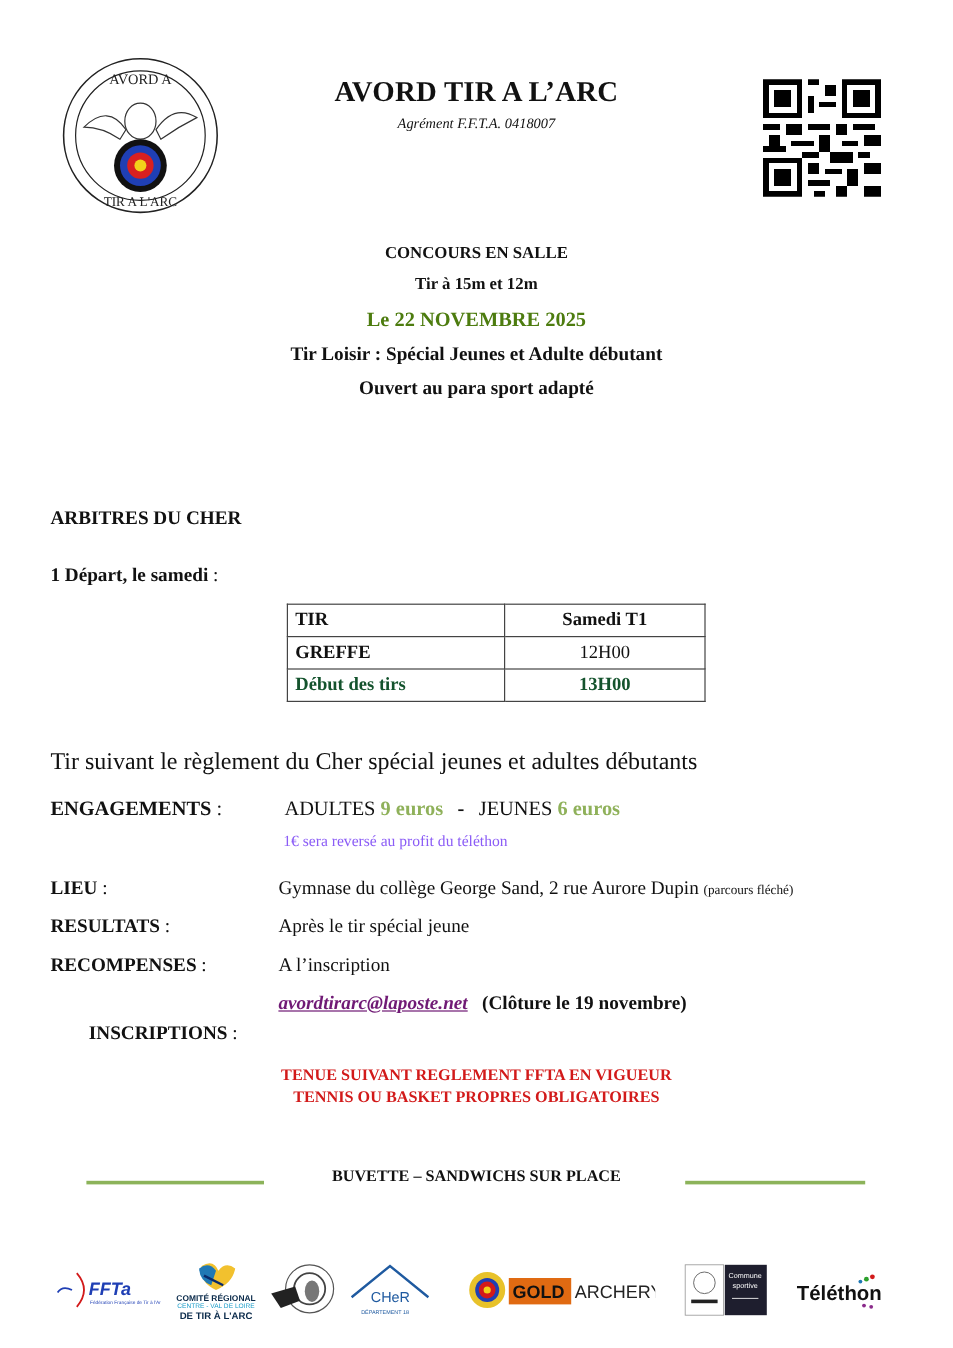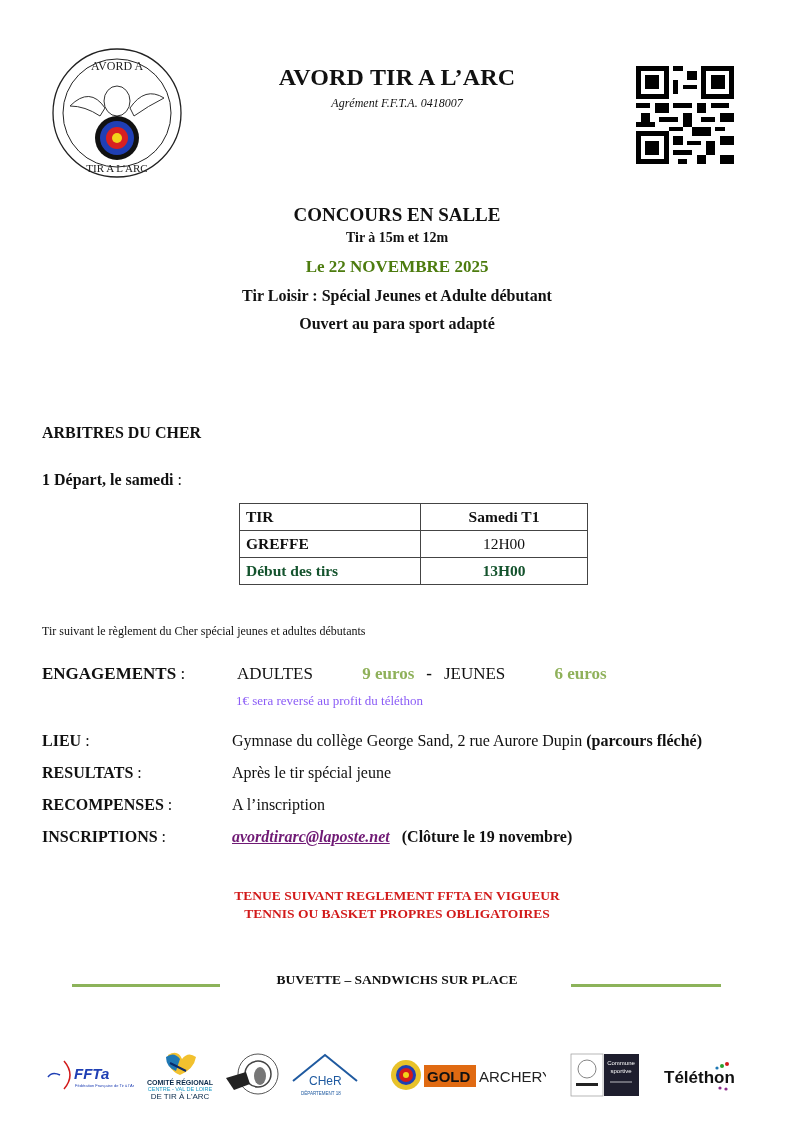--- a/index.html
+++ b/index.html
@@ -7,54 +7,54 @@
     .abs { position: absolute; }
 
     
     #club-logo { left: 50px; top: 46px; width: 134px; height: 134px; }
     #header-title { left: 0; width: 794px; top: 64px; text-align: center; font-size: 24px; font-weight: bold; letter-spacing: 0.2px; }
     #header-sub { left: 0; width: 794px; top: 96px; text-align: center; font-size: 12px; font-style: italic; }
     #qr { left: 634px; top: 66px; width: 102px; height: 98px; }
 
     
     .center { left: 0; width: 794px; text-align: center; font-weight: bold; }
-    #ev-title { top: 204px; font-size: 19px; }
+    #ev-title { top: 204px; font-size: 14px; }
     #ev-sub { top: 230px; font-size: 14px; }
     #ev-date { top: 257px; font-size: 17px; color: #4d7c0f; }
     #ev-line1 { top: 287px; font-size: 16px; }
     #ev-line2 { top: 315px; font-size: 16px; }
 
     #arbitres { left: 42px; top: 424px; font-size: 16px; font-weight: bold; }
     #depart { left: 42px; top: 471px; font-size: 16px; }
     #depart b { font-weight: bold; }
 
     
     #schedule { left: 239px; top: 503px; border-collapse: collapse; font-size: 15.5px; }
     #schedule td { border: 1px solid #444; padding: 0 0 0 6px; height: 26px; }
     #schedule td.c1 { width: 174px; font-weight: bold; }
     #schedule td.c2 { width: 166px; text-align: center; padding: 0; }
     #schedule tr.red td { color: #14532d; font-weight: bold; }
     #schedule tr.head td.c2 { font-weight: bold; }
 
-    #reglement { left: 42px; top: 624px; font-size: 12px; }
+    #reglement { left: 42px; top: 624px; font-size: 20px; }
 
     .label { left: 42px; font-size: 16px; }
     .label b { font-weight: bold; }
     .val { left: 232px; font-size: 16px; }
     #eng-label { top: 664px; font-size: 17px; }
     #eng-val { left: 237px; top: 664px; font-size: 17px; }
-    .green { color: #8fb15a; font-weight: bold; margin-left: 45px; }
+    .green { color: #8fb15a; font-weight: bold; }
     .dash { font-weight: bold; margin: 0 12px; }
     #telethon-note { left: 236px; top: 693px; font-size: 13px; color: #8b5cf6; }
 
     #lieu-l { top: 732px; } #lieu-v { top: 732px; }
-    #lieu-v .small { font-size: 16px; font-weight: bold; }
+    #lieu-v .small { font-size: 11px; }
     #res-l { top: 764px; } #res-v { top: 764px; }
     #rec-l { top: 796px; } #rec-v { top: 796px; }
-    #ins-l { top: 828px; } #ins-v { top: 828px; }
+    #ins-l { top: 853px; margin-left: 32px; } #ins-v { top: 828px; }
     #ins-v a { color: #701a75; font-weight: bold; text-decoration: underline; font-style: italic; }
     #ins-v .close { font-weight: bold; margin-left: 12px; }
 
     #tenue1 { top: 888px; font-size: 13.5px; color: #d21a1a; }
     #tenue2 { top: 906px; font-size: 13.5px; color: #d21a1a; }
 
     #buvette { top: 972px; font-size: 13.5px; }
     .gline { height: 3px; background: #8cb35a; top: 984px; }
     #gline-left { left: 72px; width: 148px; }
     #gline-right { left: 571px; width: 150px; }
@@ -193,21 +193,21 @@
   </svg>
 </div>
 <div id="logo-comite" class="abs logo sans">
   <svg width="40" height="30" viewBox="0 0 40 30">
     <path d="M8 6 Q18 0 22 10 Q28 2 36 8 Q34 20 20 26 Q6 20 8 6Z" fill="#f2c12e"></path>
     <path d="M6 8 Q14 2 20 10 L16 22 Q6 18 6 8Z" fill="#1f78b4"></path>
     <path d="M10 14 L26 22" stroke="#0a2a6a" stroke-width="2"></path>
   </svg>
   <div style="font-size:7px;font-weight:bold;color:#0a2a4a;">COMITÉ RÉGIONAL</div>
   <div style="font-size:5.5px;color:#1a9cc8;">CENTRE - VAL DE LOIRE</div>
-  <div style="font-size:8px;font-weight:normal;color:#0a2a4a;">DE TIR À L'ARC</div>
+  <div style="font-size:8px;font-weight:bold;color:#0a2a4a;">DE TIR À L'ARC</div>
 </div>
 <div id="logo-club2" class="abs logo">
   <svg width="56" height="50" viewBox="0 0 56 50">
     <circle cx="34" cy="24" r="20" fill="none" stroke="#555" stroke-width="1"></circle>
     <circle cx="34" cy="24" r="13" fill="none" stroke="#444" stroke-width="1.5"></circle>
     <ellipse cx="36" cy="26" rx="6" ry="9" fill="#777"></ellipse>
     <path d="M2 28 L22 22 L26 34 L10 40Z" fill="#222"></path>
   </svg>
 </div>
 <div id="logo-cher" class="abs logo sans">

